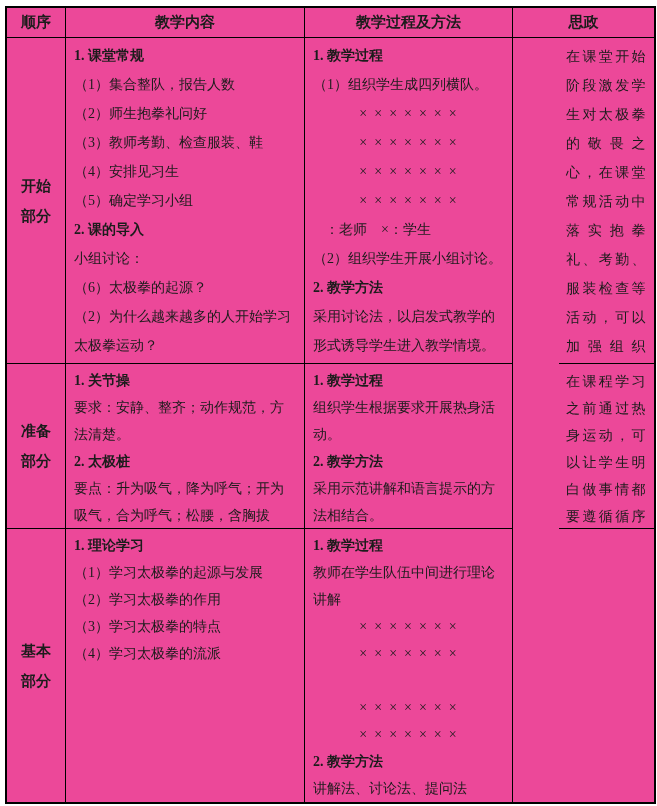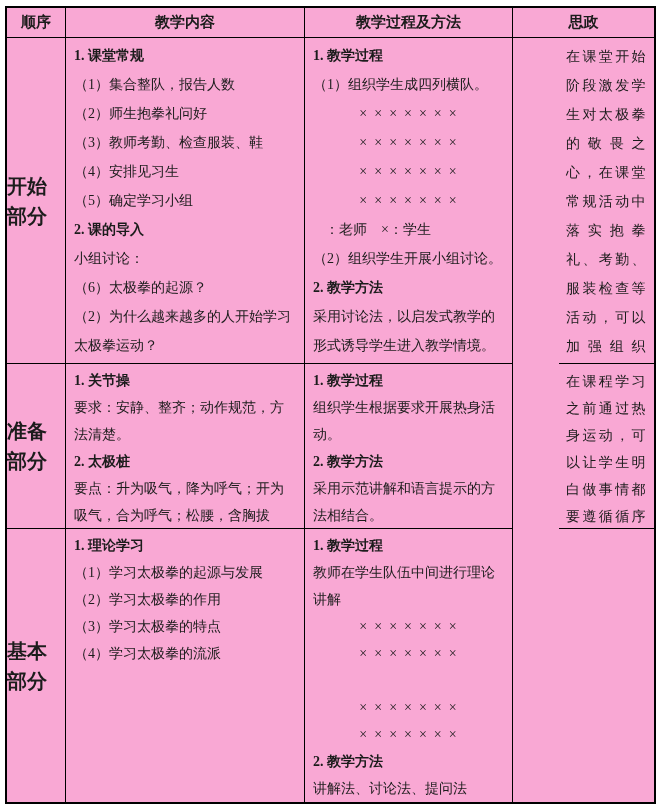--- a/index.html
+++ b/index.html
@@ -9,38 +9,38 @@
     font-family:"Liberation Serif","DejaVu Serif",serif;
     color:#1c1c1c;
     position:relative;
   }
   .doc-table{
     position:absolute;left:5px;top:6px;
     display:grid;
     grid-template-columns:59px 239px 208px 141px;
     grid-template-rows:30px 326px 165px 273px;
     border:2px solid #000;
-    background:#f9a8d4;
+    background:#ec4899;
     box-sizing:border-box;
   }
   .cell{
     border-right:1.5px solid #000;
     border-bottom:1.5px solid #000;
     box-sizing:border-box;
     overflow:hidden;
   }
   .last-col{border-right:none;}
   .last-row{border-bottom:none;}
   .head{
     display:flex;align-items:center;justify-content:center;
     font-weight:bold;font-size:15px;
   }
   .stage{
-    display:flex;flex-direction:column;align-items:flex-start;justify-content:center;
-    font-weight:bold;font-size:20px;line-height:30px;
+    display:flex;flex-direction:column;align-items:center;justify-content:center;
+    font-weight:bold;font-size:15px;line-height:30px;
   }
   .body{
     padding:3px 8px 0 8px;
     font-size:14px;
     word-break:break-all;
   }
   .just{
     padding:4px 7px 0 7px;
     letter-spacing:1.5px;
     text-align:justify;

